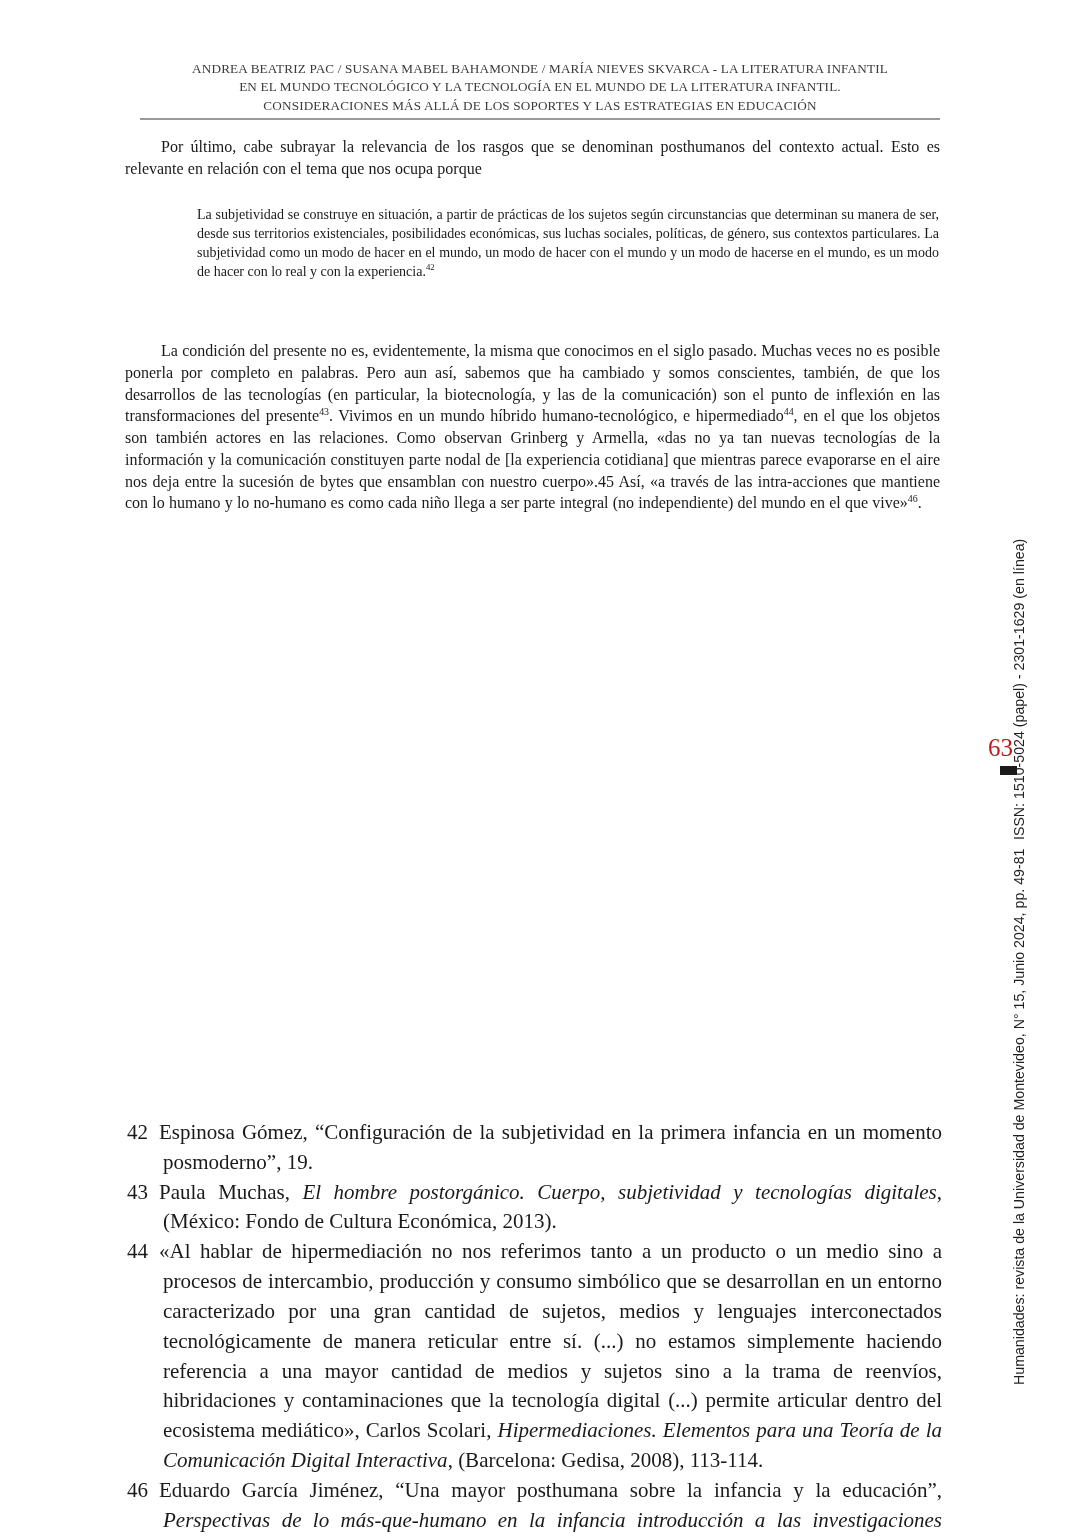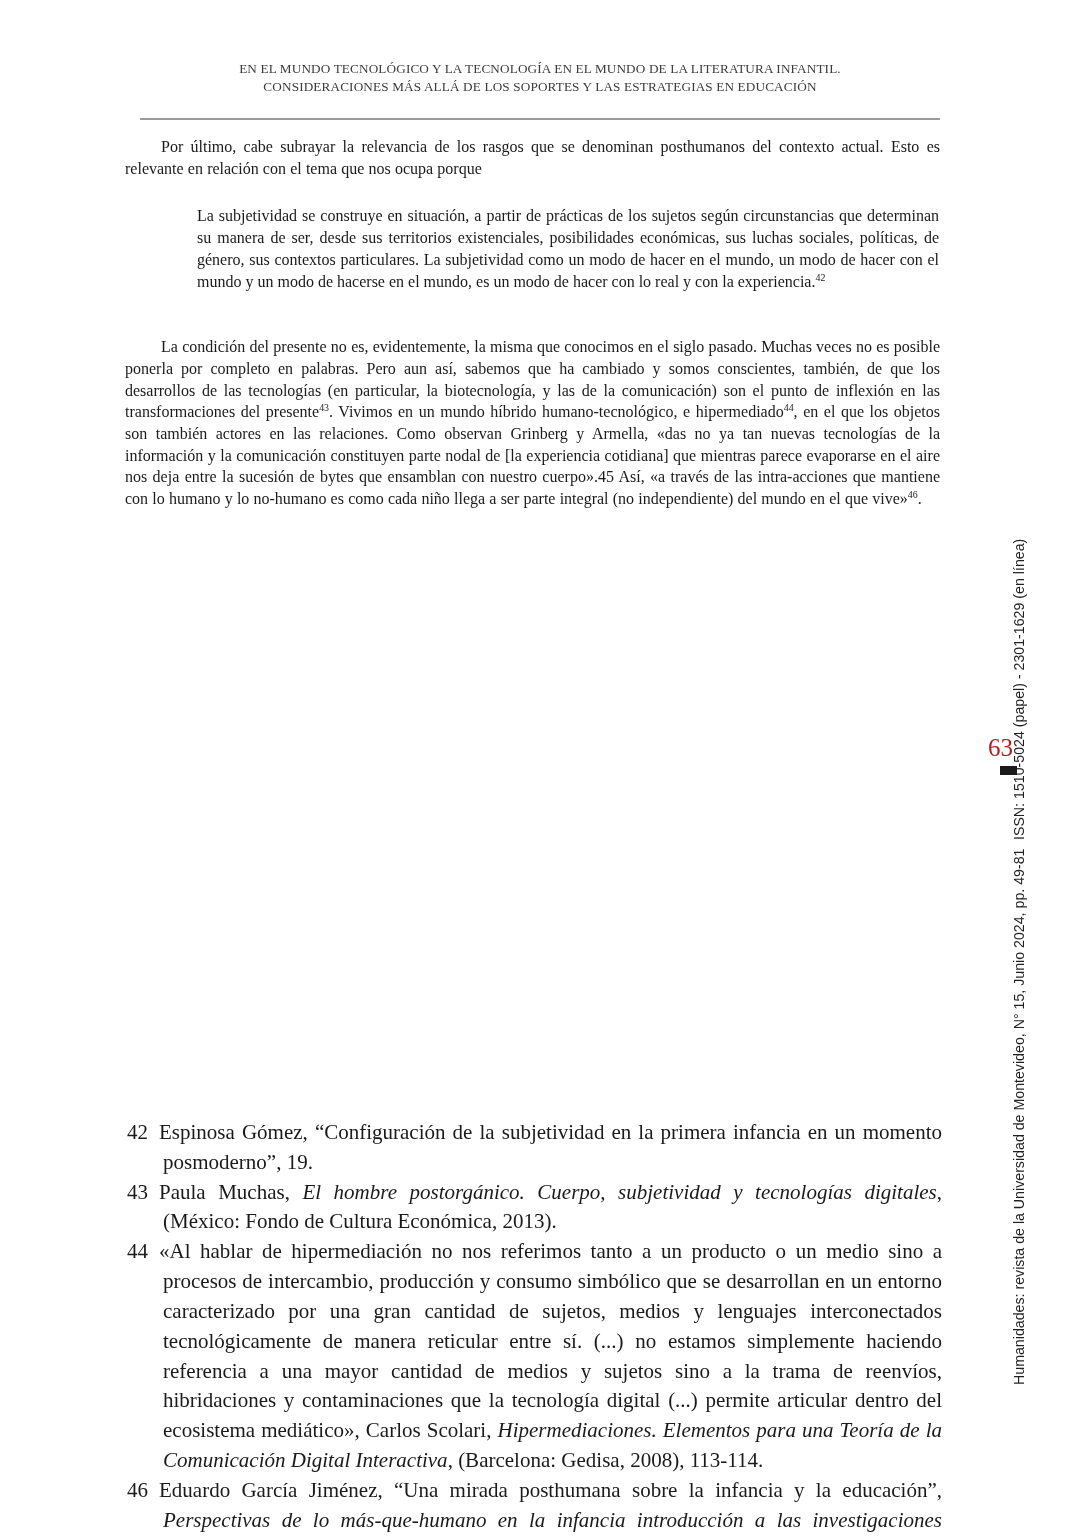--- a/index.html
+++ b/index.html
@@ -58,23 +58,23 @@
     line-height: 1.355;
     text-align: justify;
     text-indent: 36px;
     hyphens: none;
     word-spacing: 0.2px;
   }
   .gap-a { height: 26px; }
   .gap-b { height: 44px; }
 
   blockquote.quote {
-    margin: 0 0 0 72px;
+    margin: 0 0 15px 72px;
     width: 742px;
-    font-size: 16px;
+    font-size: 14px;
     line-height: 1.36;
     text-align: justify;
     text-indent: 0;
   }
   sup {
     font-size: 0.62em;
     vertical-align: super;
     line-height: 0;
   }
 
@@ -137,20 +137,21 @@
     height: 9px;
     background: #1a1a1a;
   }
 </style>
 </head>
 <body>
 
 <div class="page">
 
   <div class="running-head">
+    <span class="rh-line">ANDREA BEATRIZ PAC / SUSANA MABEL BAHAMONDE  / MARÍA NIEVES SKVARCA - LA LITERATURA INFANTIL</span>
     <span class="rh-line">EN EL MUNDO TECNOLÓGICO Y LA TECNOLOGÍA EN EL MUNDO DE LA LITERATURA INFANTIL.</span>
     <span class="rh-line">CONSIDERACIONES MÁS ALLÁ DE LOS SOPORTES Y LAS ESTRATEGIAS EN EDUCACIÓN</span>
   </div>
   <div class="head-rule"></div>
 
   <div class="body-col">
 
     <p class="body-par">
       <span>Por último, cabe subrayar la relevancia de los rasgos que se denominan posthumanos del contexto actual. Esto es relevante en relación con el tema que nos ocupa porque</span>
     </p>
@@ -166,21 +167,21 @@
     <p class="body-par">
       <span>La condición del presente no es, evidentemente, la misma que conocimos en el siglo pasado. Muchas veces no es posible ponerla por completo en palabras. Pero aun así, sabemos que ha cambiado y somos conscientes, también, de que los desarrollos de las tecnologías (en particular, la biotecnología, y las de la comunicación) son el punto de inflexión en las transformaciones del presente</span><sup>43</sup><span>. Vivimos en un mundo híbrido humano-tecnológico, e hipermediado</span><sup>44</sup><span>, en el que los objetos son también actores en las relaciones. Como observan Grinberg y Armella, «das no ya tan nuevas tecnologías de la información y la comunicación constituyen parte nodal de [la experiencia cotidiana] que mientras parece evaporarse en el aire nos deja entre la sucesión de bytes que ensamblan con nuestro cuerpo».45 Así, «a través de las intra-acciones que mantiene con lo humano y lo no-humano es como cada niño llega a ser parte integral (no independiente) del mundo en el que vive»</span><sup>46</sup><span>.</span>
     </p>
 
   </div>
 
   <div class="footnotes" id="footnotes-container">
       <p class="fn"><span class="fn-num">42</span><span>Espinosa Gómez, “Configuración de la subjetividad en la primera infancia en un momento posmoderno”, 19.</span></p>
       <p class="fn"><span class="fn-num">43</span><span>Paula Muchas, </span><i>El hombre postorgánico. Cuerpo, subjetividad y tecnologías digitales</i><span>, (México: Fondo de Cultura Económica, 2013).</span></p>
       <p class="fn"><span class="fn-num">44</span><span>«Al hablar de hipermediación no nos referimos tanto a un producto o un medio sino a procesos de intercambio, producción y consumo simbólico que se desarrollan en un entorno caracterizado por una gran cantidad de sujetos, medios y lenguajes interconectados tecnológicamente de manera reticular entre sí. (...) no estamos simplemente haciendo referencia a una mayor cantidad de medios y sujetos sino a la trama de reenvíos, hibridaciones y contaminaciones que la tecnología digital (...) permite articular dentro del ecosistema mediático», Carlos Scolari, </span><i>Hipermediaciones. Elementos para una Teoría de la Comunicación Digital Interactiva</i><span>, (Barcelona: Gedisa, 2008), 113-114.</span></p>
-      <p class="fn"><span class="fn-num">46</span><span>Eduardo García Jiménez, “Una mirada posthumana sobre la infancia y la educación”, </span><i>Perspectivas de lo más-que-humano en la infancia introducción a las investigaciones postcualitativas, neomaterialistas y posthumanas en educación</i><span>, (Madrid: Síntesis, 2022), 35.</span></p>
+      <p class="fn"><span class="fn-num">46</span><span>Eduardo García Jiménez, “Una mayor posthumana sobre la infancia y la educación”, </span><i>Perspectivas de lo más-que-humano en la infancia introducción a las investigaciones postcualitativas, neomaterialistas y posthumanas en educación</i><span>, (Madrid: Síntesis, 2022), 35.</span></p>
     </div>
 
   <div class="margin-issn">ISSN: 1510-5024 (papel) - 2301-1629 (en línea)</div>
   <div class="folio">63</div>
   <div class="folio-mark"></div>
   <div class="margin-journal">Humanidades: revista de la Universidad de Montevideo, N° 15, Junio 2024, pp. 49-81</div>
 
 </div>
 
 </body></html>

